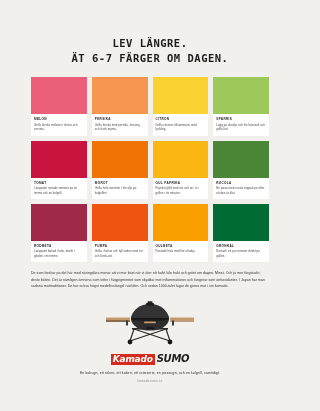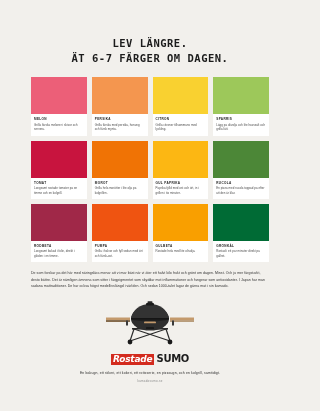--- a/index.html
+++ b/index.html
@@ -112,20 +112,21 @@
     padding:1px 2px 1px 2px;
     line-height:1;
     font-style:italic;
   }
   .logo-sumo{
     color:#1C1C1C;
     font-weight:bold;
     font-size:10px;
     letter-spacing:-0.3px;
     line-height:1;
+    font-style:italic;
   }
   
   .tagline{
     text-align:center;
     font-size:3.4px;
     color:#2B2B2B;
     margin-top:5px;
     letter-spacing:0.15px;
   }
   .website{
@@ -267,21 +268,21 @@
 
         <rect x="42" y="22.5" width="12" height="1.8" rx="0.9" fill="#C49A6C"></rect>
 
         <rect x="44" y="28" width="8" height="2" rx="0.6" fill="#1A1A1A"></rect>
       </svg>
     </div>
   </div>
 
   <div class="logo-wrap">
     <span class="logo">
-      <span class="logo-kamado">Rostade</span>
+      <span class="logo-kamado">Kamado</span>
       <span class="logo-sumo">SUMO</span>
     </span>
   </div>
 
   <div class="tagline">En bakugn, ett rökeri, ett kokeri, ett rotisserie, en pizzaugn, och en kolgrill, samtidigt.</div>
 
   <div class="website">kamadosumo.se</div>
 
 </div>
 

